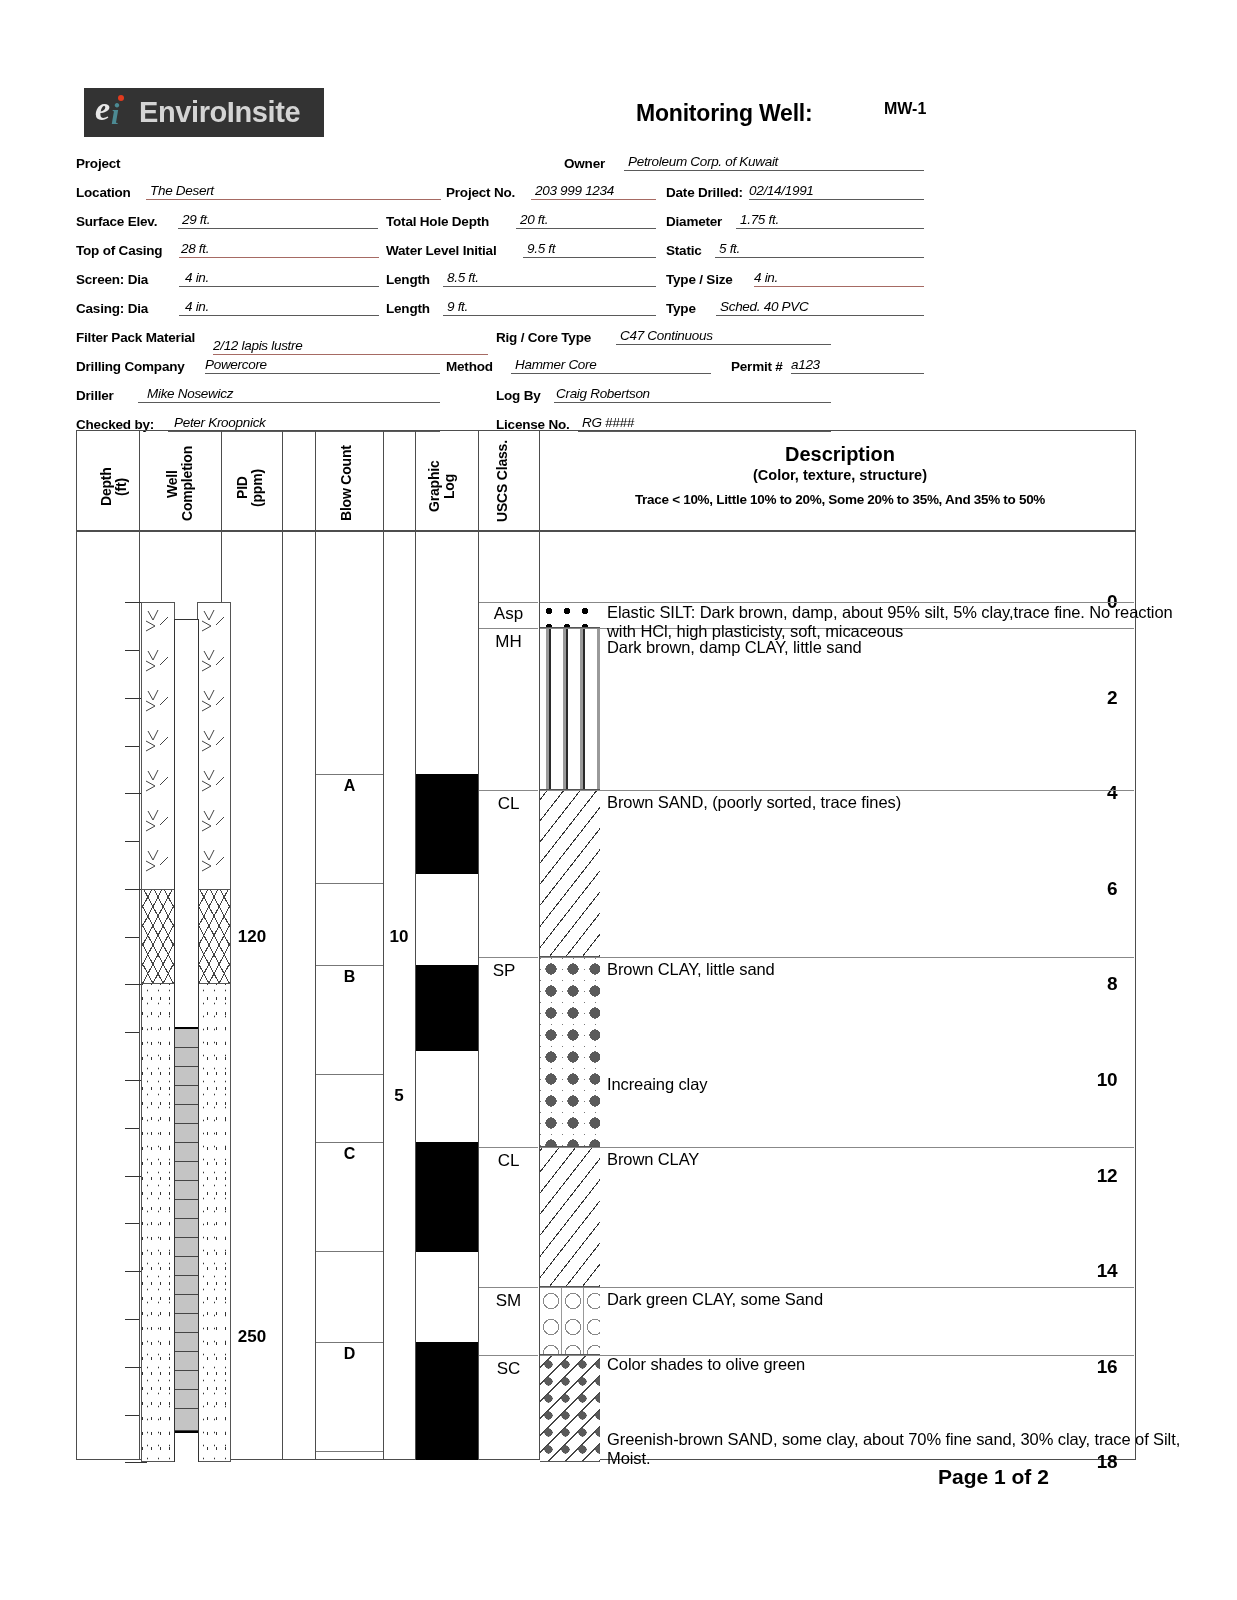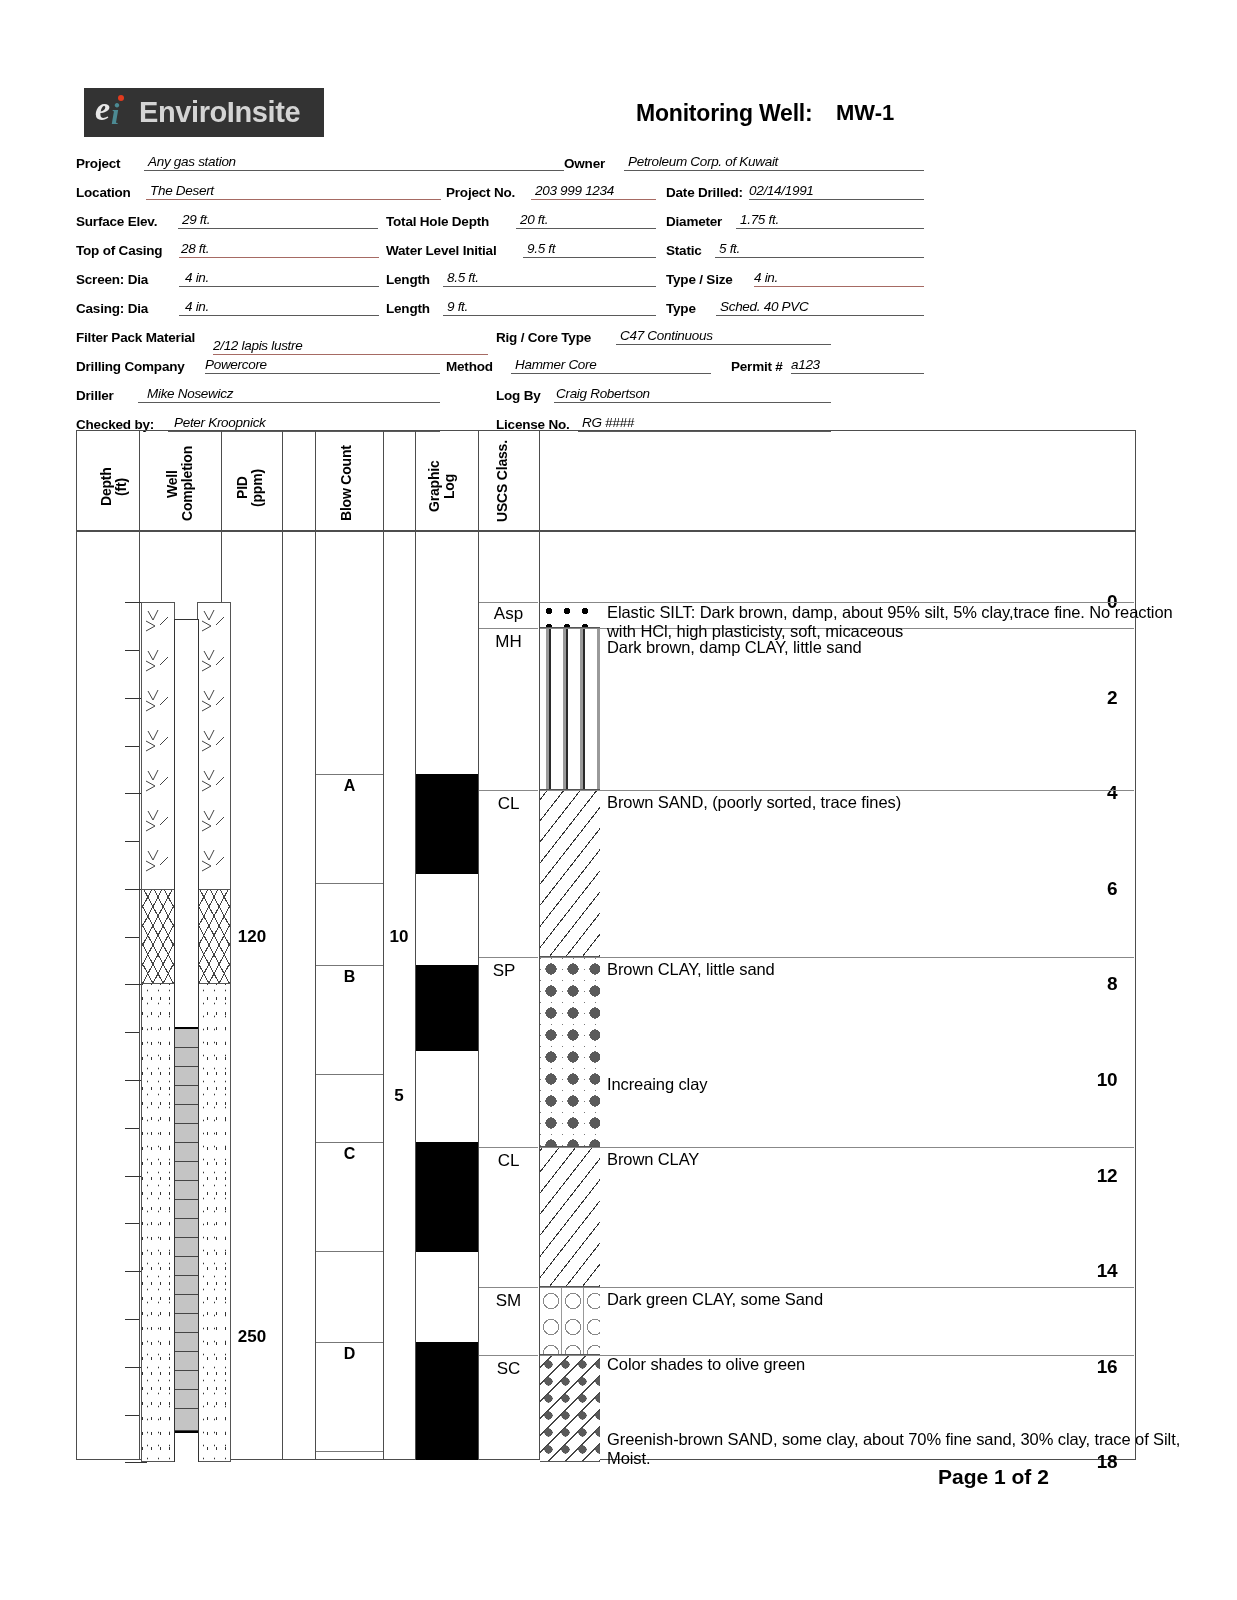--- a/index.html
+++ b/index.html
@@ -77,23 +77,23 @@
   .title-main {
     position: absolute;
     left: 636px;
     top: 100px;
     font-size: 23px;
     font-weight: bold;
     letter-spacing: -0.2px;
   }
   .title-well {
     position: absolute;
-    left: 836px;
+    left: 884px;
     top: 100px;
-    font-size: 22px;
+    font-size: 16px;
     font-weight: bold;
   }
 
   
   .form {
     position: absolute;
     left: 76px;
     top: 150px;
     width: 1060px;
     height: 278px;
@@ -363,23 +363,20 @@
     </div>
     <span class="logo-word">EnviroInsite</span>
   </div>
 
   <div class="title-main">Monitoring Well:</div>
   <div class="title-well">MW-1</div>
 
   <div class="form">
 
     <div class="fld lbl" style="left:0;top:6px">Project</div>
-    <div class="val-wrap dark" style="left:68px;top:1px;width:420px">
-      <span class="val">Any gas station</span>
-      </div>
     <div class="fld lbl" style="left:488px;top:6px">Owner</div>
     <div class="val-wrap dark" style="left:548px;top:1px;width:300px">
       <span class="val">Petroleum Corp. of Kuwait</span>
       </div>
 
     <div class="fld lbl" style="left:0;top:35px">Location</div>
     <div class="val-wrap red" style="left:70px;top:30px;width:295px">
       <span class="val">The Desert</span>
       </div>
     <div class="fld lbl" style="left:370px;top:35px">Project No.</div>
@@ -497,20 +494,25 @@
     <div class="vline" style="left:462px; height:100%"></div>
 
     <div class="hdr-row">
       <div class="hdr-vert" style="left:22px;top:16px;height:80px"><span>Depth</span><br><span>(ft)</span></div>
       <div class="hdr-vert" style="left:88px;top:8px;height:90px"><span>Well</span><br><span>Completion</span></div>
       <div class="hdr-vert" style="left:158px;top:18px;height:78px"><span>PID</span><br><span>(ppm)</span></div>
       <div class="hdr-vert" style="left:262px;top:6px;height:92px">Blow Count</div>
       <div class="hdr-vert" style="left:350px;top:12px;height:86px"><span>Graphic</span><br><span>Log</span></div>
       <div class="hdr-vert" style="left:418px;top:2px;height:96px">USCS Class.</div>
 
+      <div class="desc-hdr" style="left:470px;top:12px;width:586px">
+        <div class="desc-title">Description</div>
+        <div class="desc-sub">(Color, texture, structure)</div>
+        <div class="desc-note">Trace &lt; 10%, Little 10% to 20%, Some 20% to 35%, And 35% to 50%</div>
+      </div>
     </div>
 
     <div class="body-panel">
 
       <div>
         <div class="depth-label" style="top:70px">0</div>
         <div class="depth-label" style="top:166px">2</div>
         <div class="depth-label" style="top:261px">4</div>
         <div class="depth-label" style="top:357px">6</div>
         <div class="depth-label" style="top:452px">8</div>

